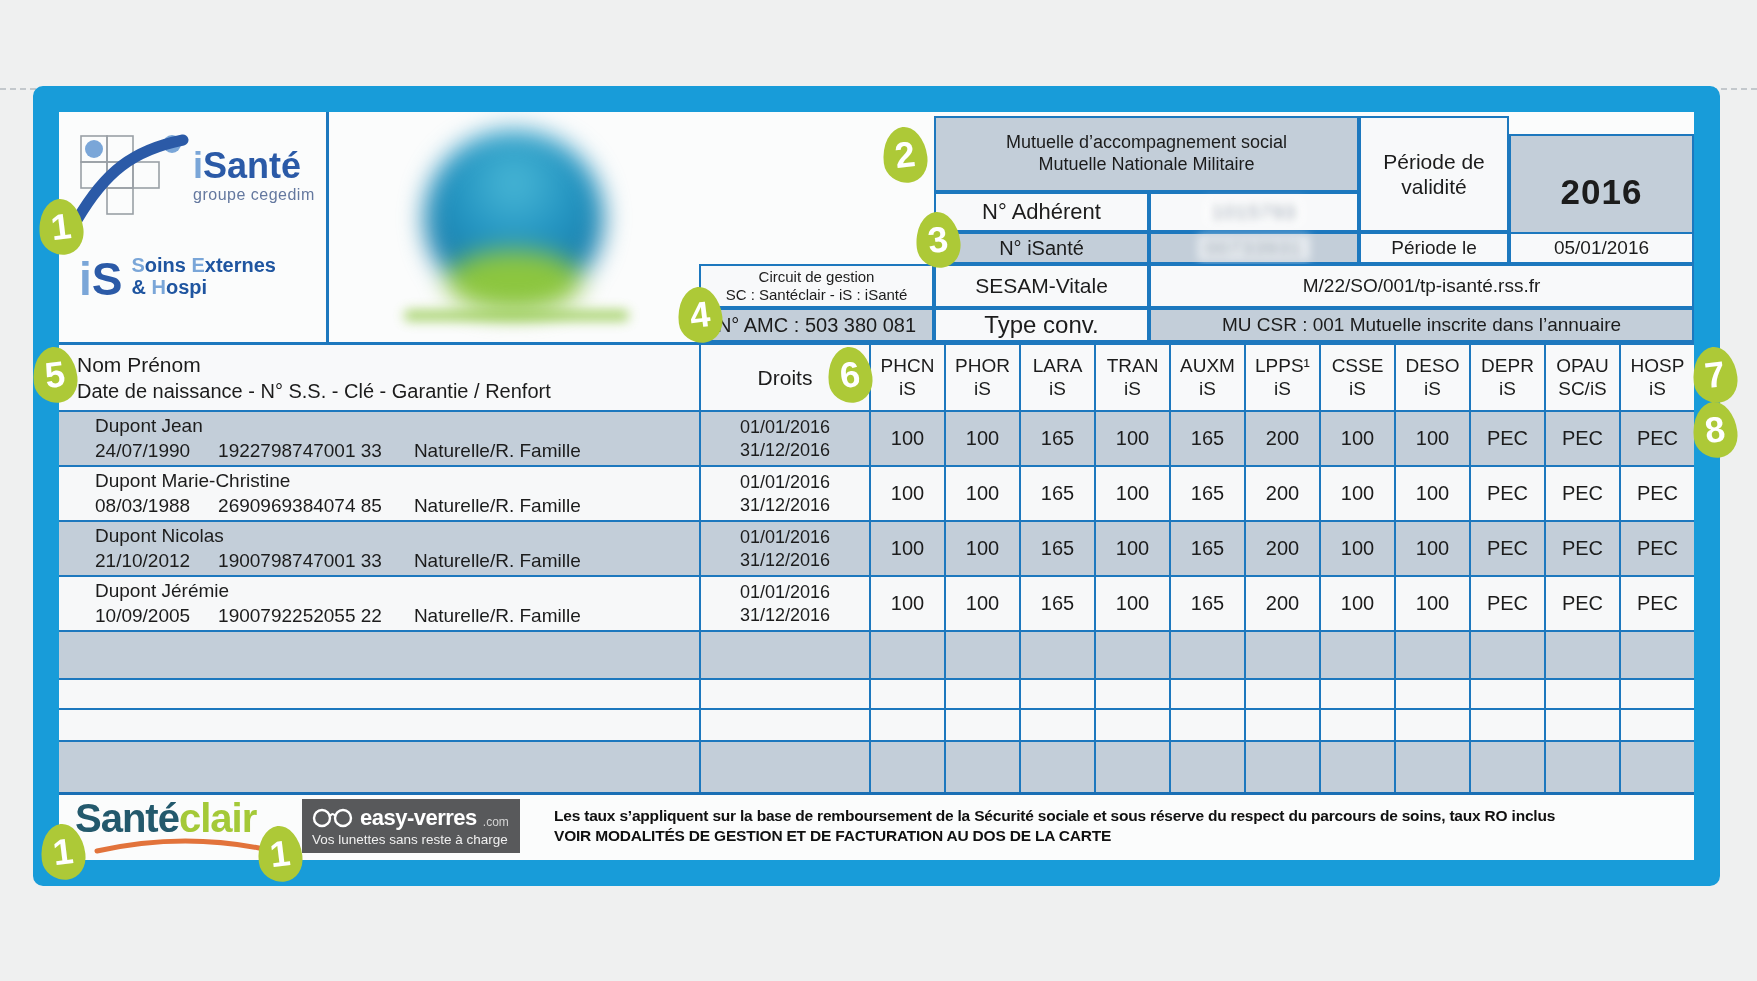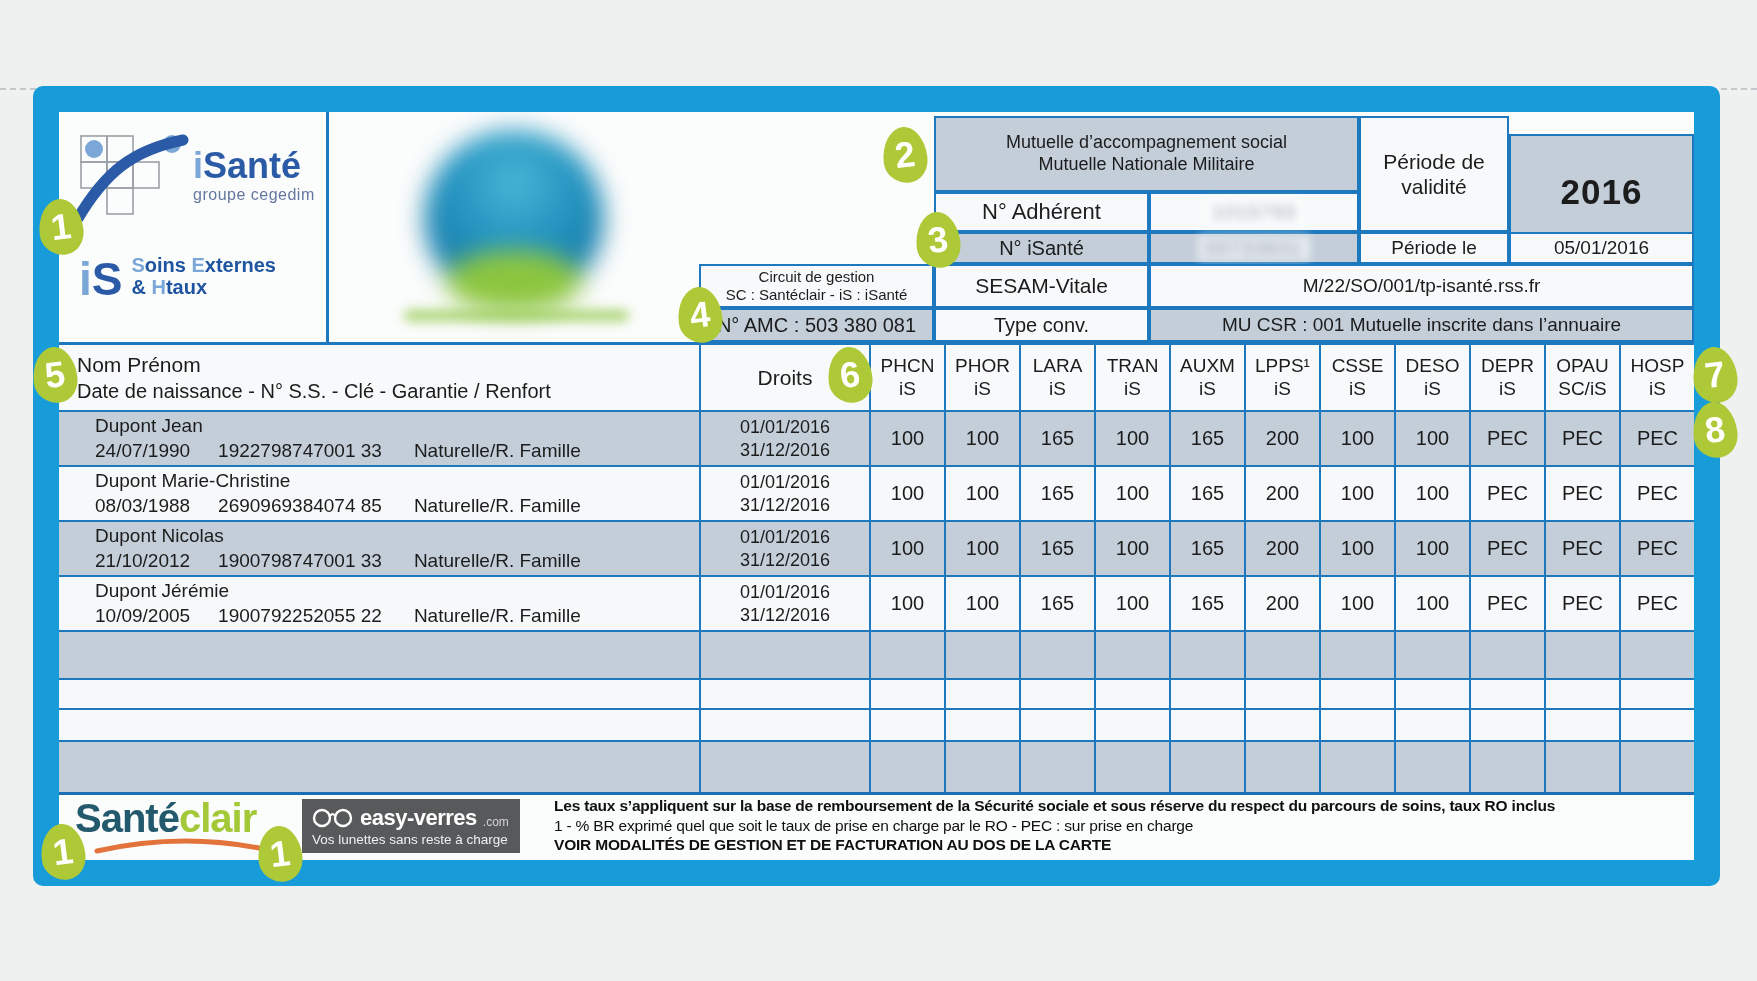--- a/index.html
+++ b/index.html
@@ -27,21 +27,21 @@
   .c-adh-l    { left:875px; top:80px;  width:215px; height:40px; font-size:22px; }
   .c-adh-v    { left:1090px; top:80px; width:210px; height:40px; }
   .c-is-l     { left:875px; top:120px; width:215px; height:32px; font-size:20px; }
   .c-is-v     { left:1090px; top:120px; width:210px; height:32px; }
   .c-editee   { left:1300px; top:120px; width:150px; height:32px; font-size:19px; }
   .c-editee-v { left:1450px; top:120px; width:185px; height:32px; font-size:19px; }
   .c-circuit  { left:640px; top:152px; width:235px; height:44px; font-size:15px; }
   .c-sesam    { left:875px; top:152px; width:215px; height:44px; font-size:21px; }
   .c-url      { left:1090px; top:152px; width:545px; height:44px; font-size:19px; }
   .c-amc      { left:640px; top:196px; width:235px; height:34px; font-size:20px; }
-  .c-typeconv { left:875px; top:196px; width:215px; height:34px; font-size:20px;align-items:center; }
+  .c-typeconv { left:875px; top:196px; width:215px; height:34px; font-size:24px;align-items:center; }
   .c-mucsr    { left:1090px; top:196px; width:545px; height:34px; font-size:19px; }
 
   .blurval { filter:blur(4px); color:#97a2ad; font-size:20px; letter-spacing:1px;
              background:rgba(255,255,255,.6); padding:1px 8px; border-radius:3px; }
 
   
   .blob-wrap { position:absolute; left:95px; top:18px; width:180px; height:176px; filter:blur(12px); }
   .blob-main { position:absolute; inset:0; border-radius:50%;
                background:radial-gradient(circle at 50% 30%, #49b7d6 0%, #2394c1 40%, #1b80ad 68%, #1b80ad 100%); }
   .blob-green { position:absolute; left:22px; bottom:-6px; width:136px; height:62px; border-radius:50%; background:#8cc63f; }
@@ -146,21 +146,21 @@
             </div>
             <div class="groupe">groupe cegedim</div>
           </div>
         </div>
         <div class="prod">
           <div class="prod-is">
             <span class="lt">i</span><span class="dk">S</span>
           </div>
           <div class="prod-lines">
             <div><span class="lt">S</span><span>oins </span><span class="lt">E</span><span>xternes</span></div>
-            <div><span>&amp; </span><span class="lt">H</span><span>taux</span></div>
+            <div><span>&amp; </span><span class="lt">H</span><span>ospi</span></div>
           </div>
         </div>
       </div>
 
       <div class="mid-cell">
         <div class="blob-wrap">
           <div class="blob-main"></div>
           <div class="blob-green"></div>
         </div>
         <div class="blob-caption"></div>
@@ -452,21 +452,20 @@
             <circle cx="31" cy="10" r="8" fill="none" stroke="#fff" stroke-width="2.4"></circle>
             <path d="M18,8 q3,-4 5,0" fill="none" stroke="#fff" stroke-width="2.2"></path>
           </svg>
           <span class="ev-name">easy-verres</span>
           <span class="ev-tld">.com</span>
         </div>
         <div class="ev-tag">Vos lunettes sans reste à charge</div>
       </div>
       <div class="legal">
         <div class="l1">Les taux s’appliquent sur la base de remboursement de la Sécurité sociale et sous réserve du respect du parcours de soins, taux RO inclus</div>
-        <div class="l2">1 - % BR exprimé quel que soit le taux de prise en charge par le RO - PEC : sur prise en charge</div>
         <div class="l3">VOIR MODALITÉS DE GESTION ET DE FACTURATION AU DOS DE LA CARTE</div>
       </div>
     </div>
 
   </div>
 </div>
 
 <div class="marker m1">
     <span>1</span>
   </div>

